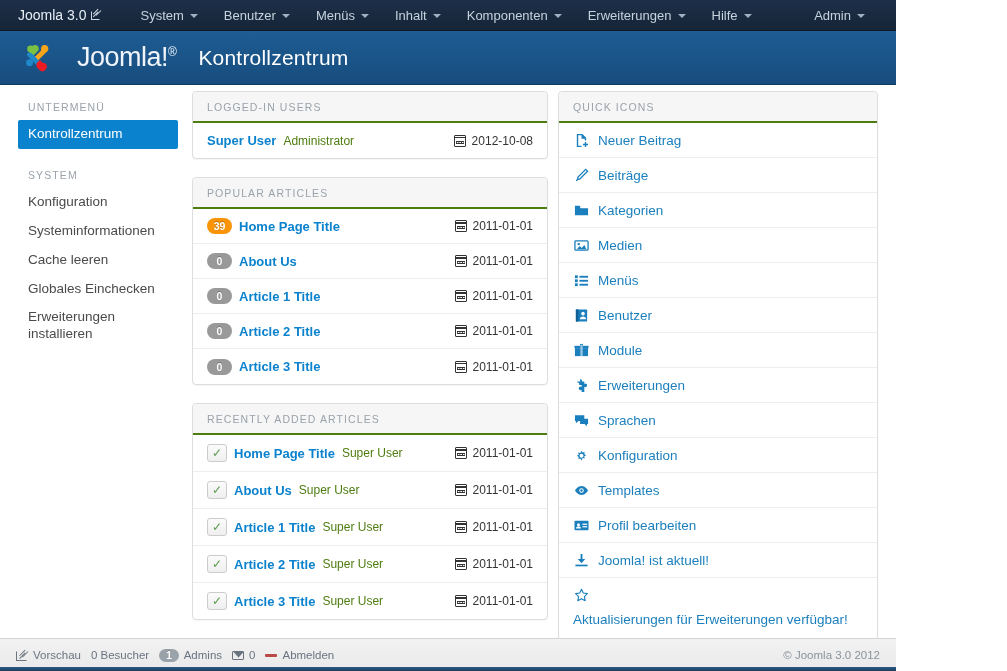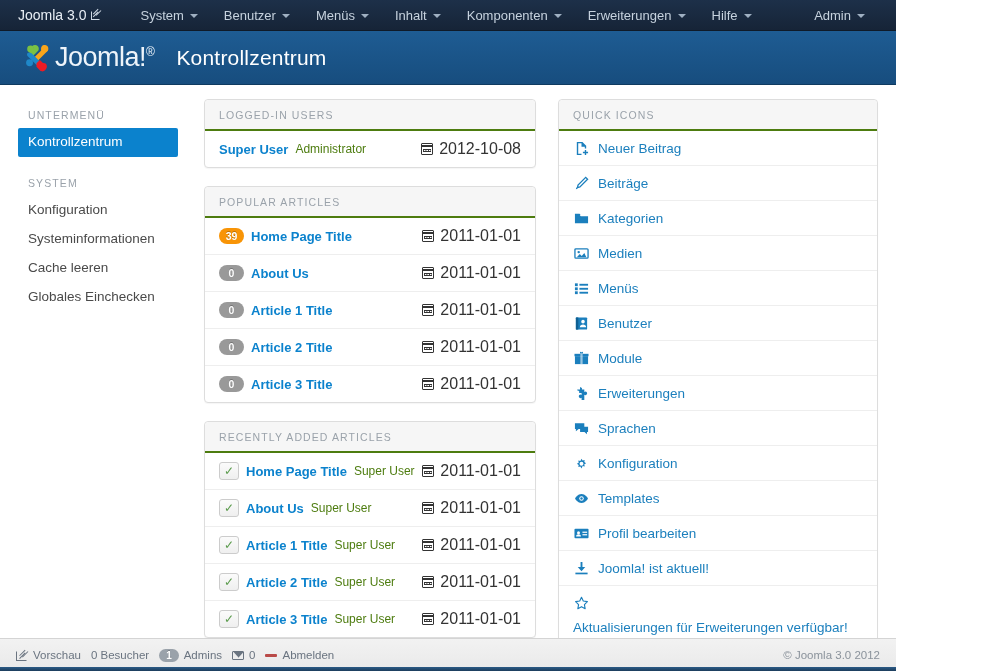--- a/index.html
+++ b/index.html
@@ -40,33 +40,33 @@
     border-top:4px solid #9fb0c2; display:inline-block; margin-top:2px;
   }
   .nav-right { margin-left:auto; display:flex; align-items:center; }
 
   
   .header {
     height: 54px; background: linear-gradient(#1e5c93, #174d7e);
     display:flex; align-items:center; padding: 0 20px;
     border-bottom: 1px solid #0f3a60;
   }
-  .logo-wrap { display:flex; align-items:center; gap:1px; }
+  .logo-wrap { display:flex; align-items:center; gap:23px; }
   .jlogo { width:34px; height:34px; position:relative; }
   .jtext {
     font-size: 27px; color:#eef4fa; letter-spacing:-0.5px;
     font-weight: 400; line-height:1;
   }
   .jtext .dot { font-size:12px; vertical-align:super; }
   .page-title {
     color:#ffffff; font-size:21px; margin-left:22px; letter-spacing:0.2px;
   }
 
   
-  .content { display:flex; padding: 14px 18px 0 18px; gap: 12px; height: 554px; }
+  .content { display:flex; padding: 6px 18px 0 18px; gap: 0; height: 554px; }
 
   
   .sidebar { width: 160px; flex: 0 0 160px; padding-top: 4px; }
   .side-head {
     font-size: 10.5px; color:#9aa2aa; letter-spacing:1.1px;
     padding: 6px 10px 7px 10px; text-transform:uppercase;
   }
   .side-item {
     font-size: 13.5px; color:#4a4a4a; padding: 6px 10px; cursor:pointer;
     line-height: 1.25;
@@ -87,21 +87,21 @@
     border-radius:4px 4px 0 0;
     font-size:10.5px; letter-spacing:1.1px; color:#9aa2aa;
     padding: 9px 14px 8px 14px; text-transform:uppercase;
   }
   .row {
     display:flex; align-items:center; padding: 9px 14px;
     border-bottom:1px solid #eee; font-size:13px; min-height:35px;
   }
   .row:last-child { border-bottom:none; }
   .row-left { display:flex; align-items:center; gap:7px; min-width:0; flex:1 1 auto; }
-  .row-right { display:flex; align-items:center; gap:6px; color:#333; font-size:16px; white-space:nowrap; }
+  .row-right { display:flex; align-items:center; gap:6px; color:#333; font-size:12px; white-space:nowrap; }
 
   .lnk { color:#0b82cd; text-decoration:none; cursor:pointer; font-weight:bold; }
   .muted { color:#4d7c0f; font-weight:normal; font-size:12px; }
 
   
   .badge {
     display:inline-flex; align-items:center; justify-content:center;
     min-width:25px; height:16px; padding:0 6px; border-radius:9px;
     font-size:10.5px; color:#fff; font-weight:bold;
     text-shadow:0 -1px 0 rgba(0,0,0,.25);
@@ -264,20 +264,21 @@
   <div class="content">
 
     <div class="sidebar">
       <div class="side-head">UNTERMENÜ</div>
       <div class="side-item active">Kontrollzentrum</div>
       <div class="side-head" style="margin-top:14px">SYSTEM</div>
       <div class="side-item">Konfiguration</div>
       <div class="side-item">Systeminformationen</div>
       <div class="side-item">Cache leeren</div>
       <div class="side-item">Globales Einchecken</div>
+      <div class="side-item">Erweiterungen installieren</div>
     </div>
 
     <div class="col-mid">
 
       <div class="panel">
         <div class="panel-head">LOGGED-IN USERS</div>
         <div class="row">
           <div class="row-left">
             <span class="lnk">Super User</span>
             <span class="muted">Administrator</span>

